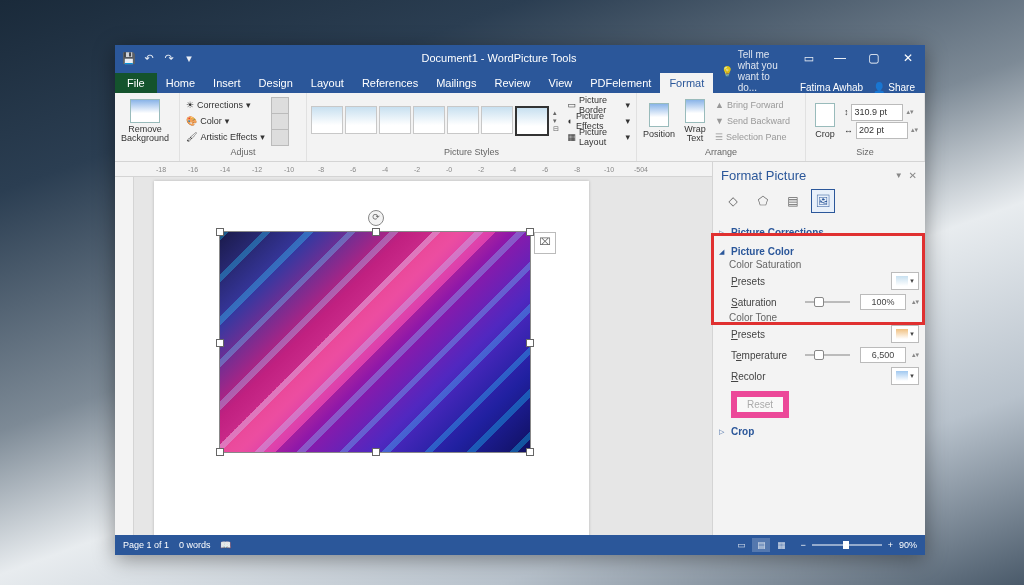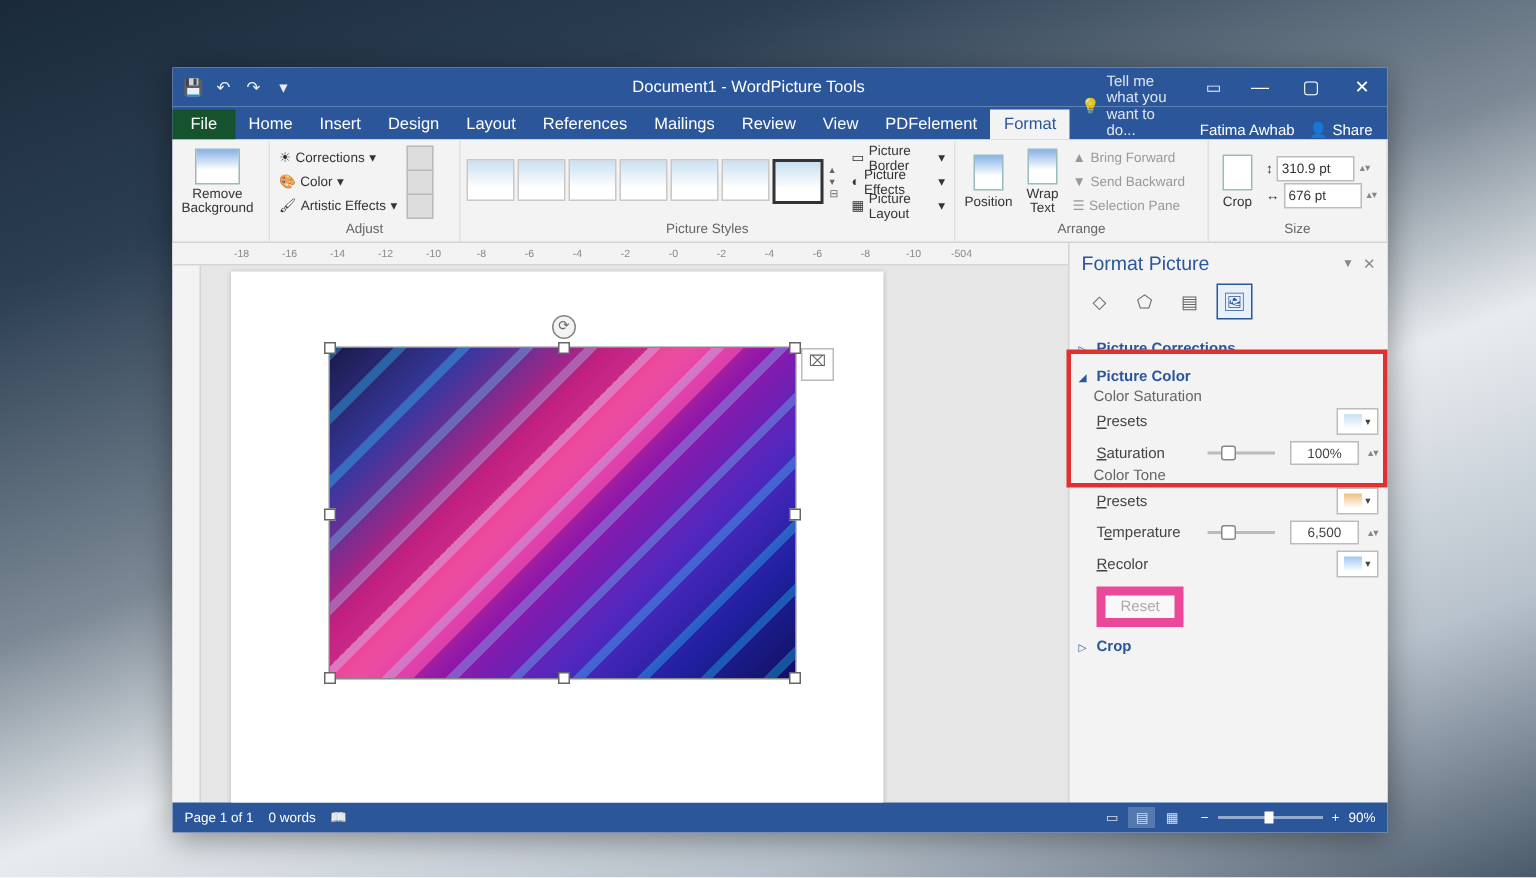--- a/index.html
+++ b/index.html
@@ -222,21 +222,21 @@
               <span>Crop</span>
             </div>
         <div class="smallrow" style="gap:3px;">
           <div>
                 <span>↕</span>
                 <div class="sizein">310.9 pt</div>
                 <span style="font-size:7px;color:#888">▴▾</span>
               </div>
           <div>
                 <span>↔</span>
-                <div class="sizein">676 pt</div>
+                <div class="sizein">202 pt</div>
                 <span style="font-size:7px;color:#888">▴▾</span>
               </div>
         </div>
       </div>
       <div class="lbl">Size</div>
     </div>
   </div>
 
   <div class="workarea">
     <div class="docwrap">

